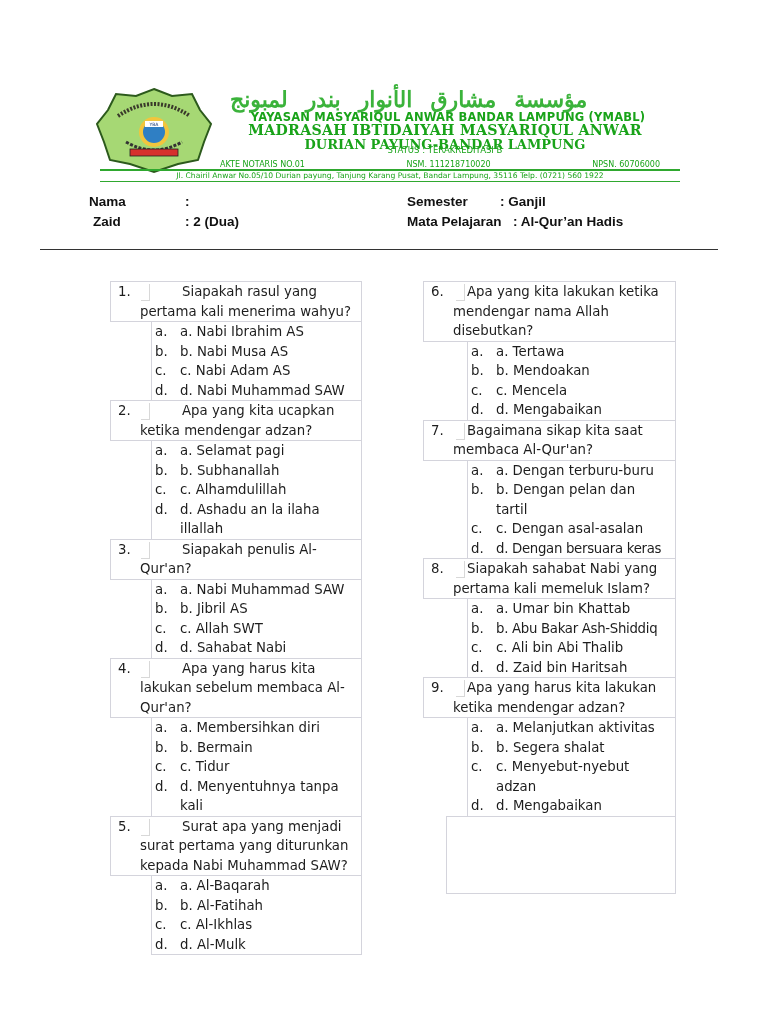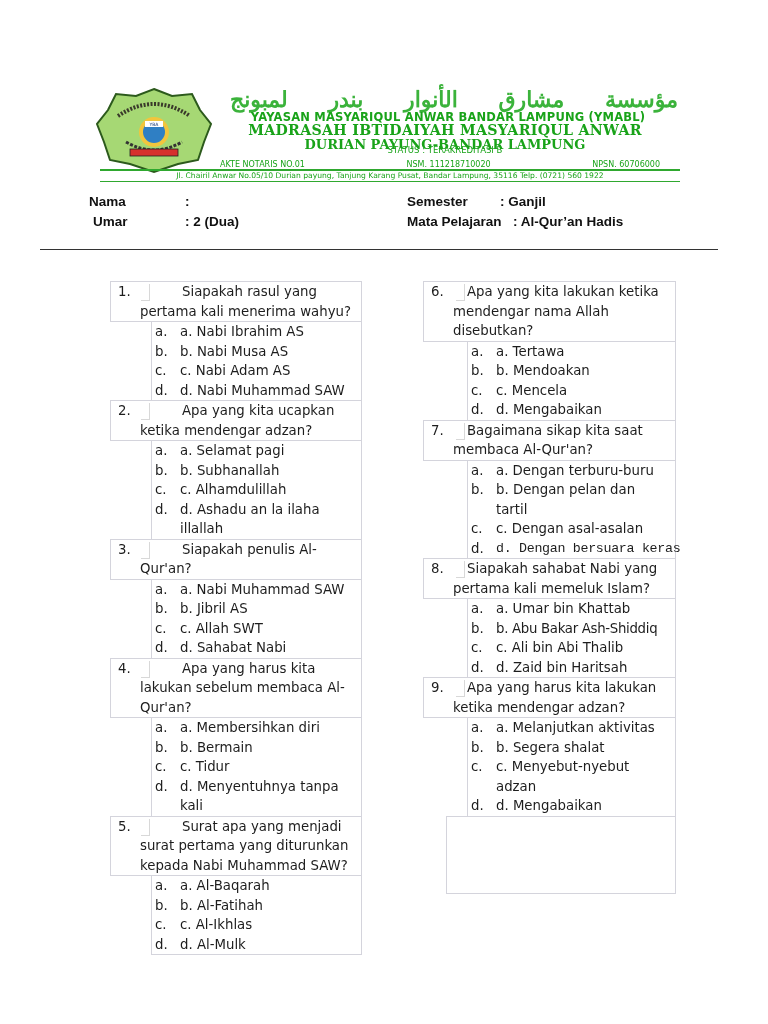--- a/index.html
+++ b/index.html
@@ -3,21 +3,21 @@
 <meta charset="utf-8">
 <style>
   html, body { margin: 0; padding: 0; background: #ffffff; }
   body { width: 768px; height: 1024px; position: relative; overflow: hidden;
          font-family: "DejaVu Sans", sans-serif; color: #1a1a1a; }
 
   
   .letterhead { position: absolute; left: 90px; top: 84px; width: 590px; height: 100px; }
   .logo { position: absolute; left: 4px; top: 2px; width: 120px; height: 88px; }
   .arabic-banner { position: absolute; left: 140px; top: 2px; width: 448px; height: 26px;
-        display: flex; gap: 18px; align-items: center; justify-content: space-between; }
+        display: flex; gap: 18px; align-items: center; }
   .arabic-banner span { font-family: "DejaVu Serif", serif; font-size: 22px; font-weight: bold;
         color: #3bb33b; letter-spacing: -1px; line-height: 26px; }
   .lh-line { position: absolute; left: 120px; width: 470px; text-align: center;
         font-family: "DejaVu Sans", sans-serif; color: #19a319; font-weight: bold; white-space: nowrap; }
   .lh-yayasan { top: 26px; font-size: 11.5px; letter-spacing: 0.2px; left: 128px; width: 460px; }
   .lh-madrasah { top: 38px; font-size: 14.2px; font-family: "DejaVu Serif", serif; letter-spacing: 0.3px; }
   .lh-durian { top: 53px; font-size: 13px; font-family: "DejaVu Serif", serif; }
   .lh-status { top: 61px; font-size: 8.5px; font-weight: normal; }
   .lh-row { position: absolute; left: 130px; top: 76px; width: 440px; display: flex;
         justify-content: space-between; font-size: 8px; color: #19a319; }
@@ -75,21 +75,21 @@
     <span>NSM. 111218710020</span>
     <span>NPSN. 60706000</span>
   </div>
   <div class="lh-rule1"></div>
   <div class="lh-address">Jl. Chairil Anwar No.05/10 Durian payung, Tanjung Karang Pusat, Bandar Lampung, 35116 Telp. (0721) 560 1922</div>
   <div class="lh-rule2"></div>
 </div>
 
 <div class="ident" style="left:89px; top:194px;">Nama</div>
 <div class="ident" style="left:185px; top:194px;">:</div>
-<div class="ident" style="left:93px; top:214px;">Umar</div>
+<div class="ident" style="left:93px; top:214px;">Zaid</div>
 <div class="ident" style="left:185px; top:214px;">: 2 (Dua)</div>
 <div class="ident" style="left:407px; top:194px;">Semester</div>
 <div class="ident" style="left:500px; top:194px;">: Ganjil</div>
 <div class="ident" style="left:407px; top:214px;">Mata Pelajaran</div>
 <div class="ident" style="left:513px; top:214px;">: Al-Qur’an Hadis</div>
 <div class="hr-main"></div>
 
 <div class="col" style="left:110px; top:281px; width:252px;">
 
   <div class="q-box">
@@ -252,21 +252,21 @@
     <div class="opt">
         <span class="opt-l">b.</span>
         <span class="opt-t" style="padding-right:30px;">b. Dengan pelan dan tartil</span>
       </div>
     <div class="opt">
         <span class="opt-l">c.</span>
         <span class="opt-t">c. Dengan asal-asalan</span>
       </div>
     <div class="opt">
         <span class="opt-l">d.</span>
-        <span class="opt-t" style="white-space:nowrap; letter-spacing:-0.3px;font-family:Liberation Mono, monospace;">d. Dengan bersuara keras</span>
+        <span class="opt-t" style="white-space:nowrap; letter-spacing:-0.3px;">d. Dengan bersuara keras</span>
       </div>
   </div>
 
   <div class="q-box">
     <span class="q-num">8.</span>
     <span class="q-mark" style="left:32px;"></span>
     <span class="q-text" style="text-indent:14px; padding-left:29px; padding-right:6px;">Siapakah sahabat Nabi yang pertama kali memeluk Islam?</span>
   </div>
   <div class="opt-box" style="margin-left:44px;">
     <div class="opt">

